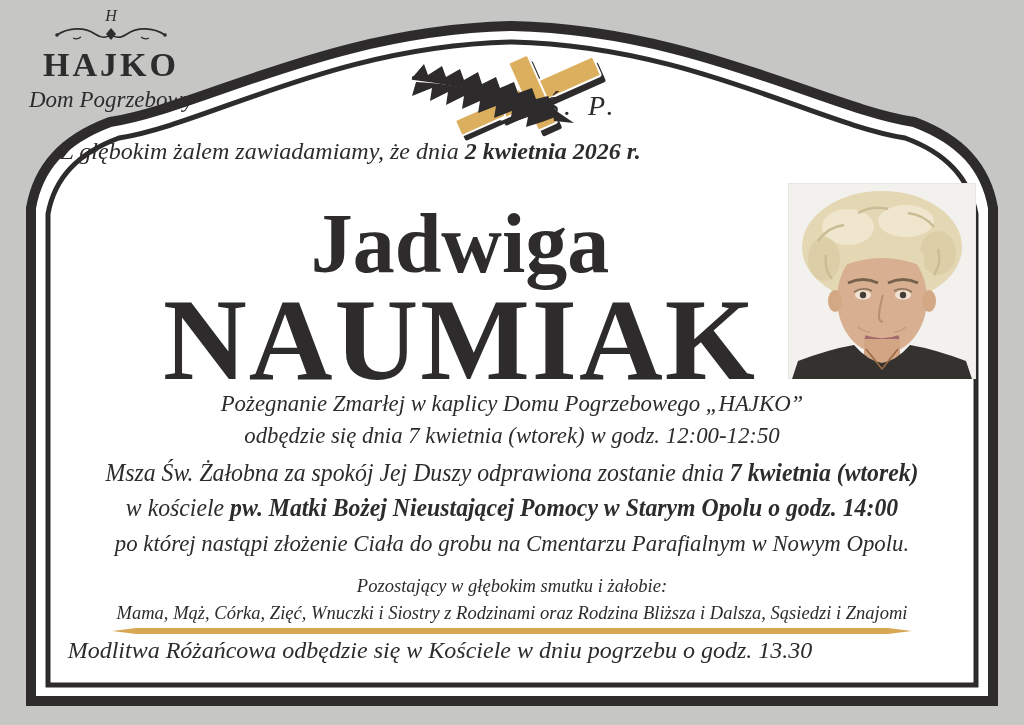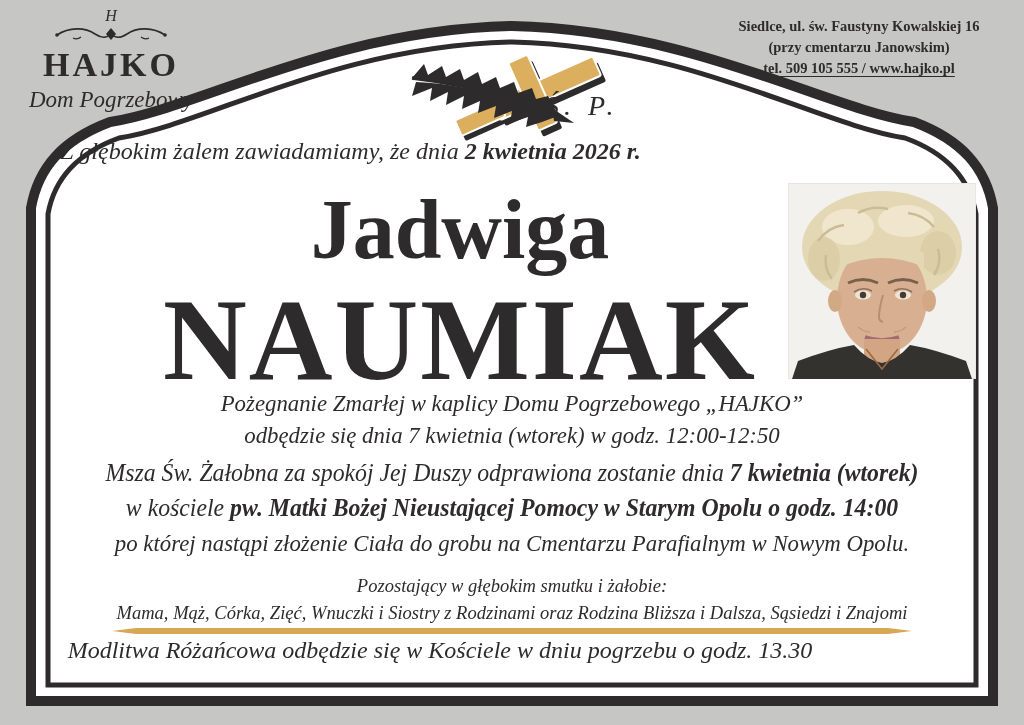--- a/index.html
+++ b/index.html
@@ -26,21 +26,21 @@
   .emblem { position:absolute; left:408px; top:44px; }
   .sp { position:absolute; left:545px; top:90px; font-style:italic; font-size:28px;
         letter-spacing:5px; }
 
   
   .announce { position:absolute; left:60px; right:60px; top:136px; text-align:left;
               font-style:italic; font-size:24px; line-height:1.25; font-weight:500; }
   .announce b { font-weight:700; }
 
   
-  .first-name { position:absolute; left:110px; width:700px; top:188px; text-align:center;
+  .first-name { position:absolute; left:110px; width:700px; top:202px; text-align:center;
                 font-size:84px; font-weight:600; line-height:1; }
   .last-name  { position:absolute; left:90px;  width:740px; top:282px; text-align:center;
                 font-size:116px; font-weight:600; line-height:1; letter-spacing:2px; }
 
   
   .portrait { position:absolute; left:788px; top:183px; }
 
   
   .details { position:absolute; left:0; width:1024px; top:390px; text-align:center;
              font-style:italic; transform:scaleX(.95); transform-origin:50% 0; }
@@ -76,25 +76,20 @@
       <path d="M10 10 C 22 2 38 2 48 9 C 54 13 60 13 64 9 C 68 13 74 13 80 9 C 90 2 106 2 118 10" stroke="#2e2b2c" stroke-width="1.6" fill="none"></path>
       <path d="M64 3 L69 9 L64 15 L59 9 Z" fill="#2e2b2c"></path>
       <circle cx="10" cy="10" r="1.8" fill="#2e2b2c"></circle>
       <circle cx="118" cy="10" r="1.8" fill="#2e2b2c"></circle>
       <path d="M34 12 q -4 3 -8 1 M94 12 q 4 3 8 1" stroke="#2e2b2c" stroke-width="1.2" fill="none"></path>
     </svg>
     <div class="logo-name">HAJKO</div>
     <div class="logo-sub">Dom Pogrzebowy</div>
   </div>
 
-  <div class="address">
-    <div>Siedlce, ul. św. Faustyny Kowalskiej 16</div>
-    <div>(przy cmentarzu Janowskim)</div>
-    <div class="tel">tel. 509 105 555 / www.hajko.pl</div>
-  </div>
 
   <svg class="emblem" width="230" height="100" viewBox="0 0 230 100" aria-hidden="true">
 
     <g transform="translate(5 6) rotate(-24 130 42)" fill="#2e2b2c">
       <rect x="82" y="37" width="110" height="21" rx="2"></rect>
       <rect x="112" y="9" width="21" height="74" rx="2"></rect>
     </g>
     <g transform="translate(4 5) rotate(-24 72 74)" fill="#2e2b2c">
       <rect x="48" y="66" width="48" height="17" rx="2"></rect>
     </g>

